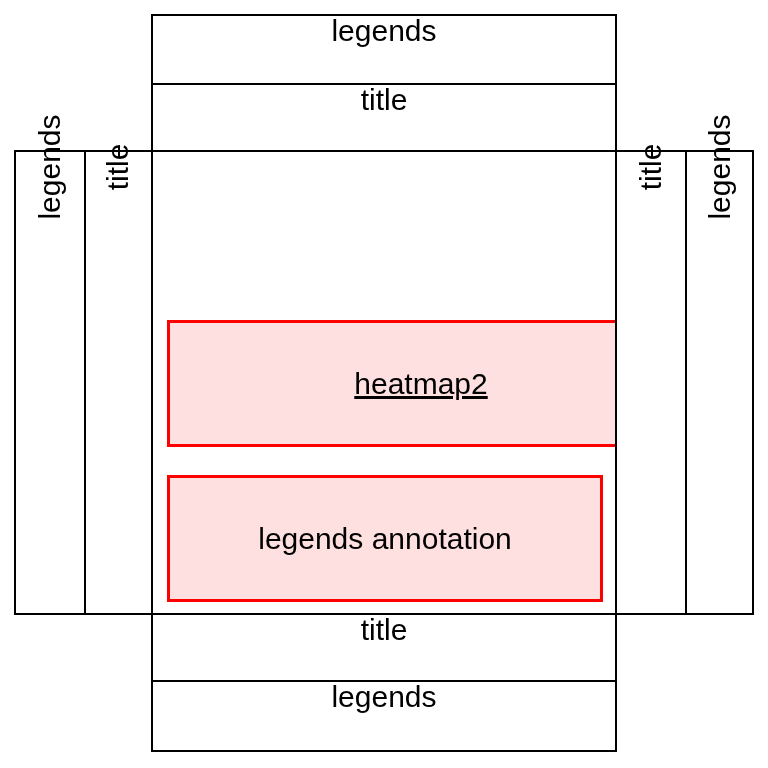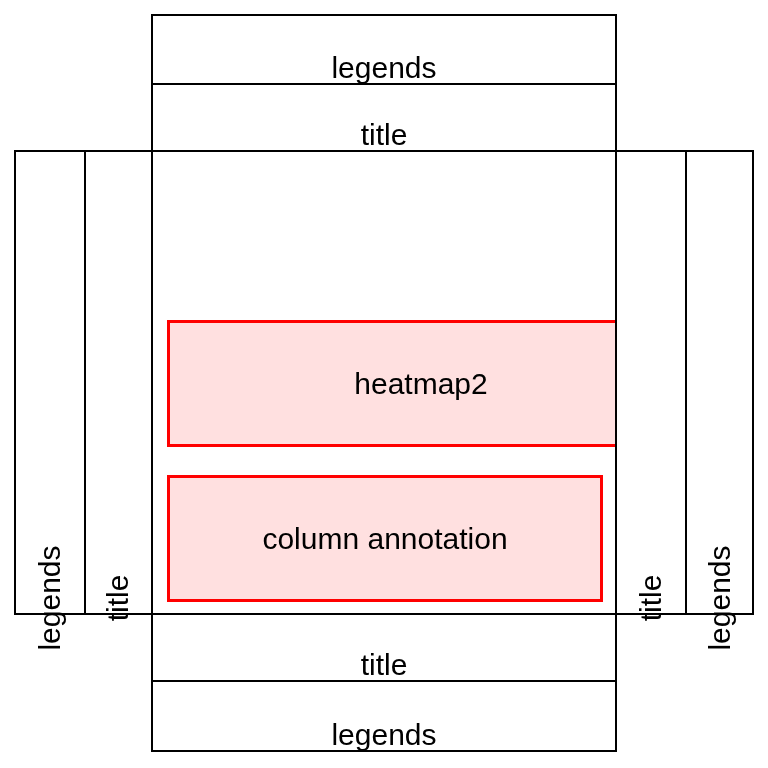--- a/index.html
+++ b/index.html
@@ -14,21 +14,21 @@
     background: var(--background, #ffffff);
     font-family: "Liberation Sans", sans-serif;
     overflow: hidden;
   }
   .box {
     position: absolute;
     box-sizing: border-box;
     border: 2px solid var(--line, #000000);
     background: var(--background, #ffffff);
     display: flex;
-    align-items: flex-end;
+    align-items: flex-start;
     justify-content: center;
     color: var(--text, #000000);
     font-size: 30px;
     line-height: 1;
   }
   .component {
     position: absolute;
     box-sizing: border-box;
     border: 3px solid var(--highlight-border, #ff0000);
     background: var(--highlight-fill, #ffe0e0);
@@ -47,21 +47,21 @@
   .top-legends     { left: 151px; top: 14px;  width: 466px; height: 71px; }
   .top-title       { left: 151px; top: 83px;  width: 466px; height: 69px; }
   .left-legends    { left: 14px;  top: 150px; width: 72px;  height: 465px; }
   .left-title      { left: 84px;  top: 150px; width: 69px;  height: 465px; }
   .central         { left: 151px; top: 150px; width: 466px; height: 465px; }
   .right-title     { left: 615px; top: 150px; width: 72px;  height: 465px; }
   .right-legends   { left: 685px; top: 150px; width: 69px;  height: 465px; }
   .bottom-title    { left: 151px; top: 613px; width: 466px; height: 69px; }
   .bottom-legends  { left: 151px; top: 680px; width: 466px; height: 72px; }
   .heatmap1        { left: 167px; top: 166px; width: 436px; height: 126px; }
-  .heatmap2        { left: 167px; top: 320px; width: 508px; height: 127px; }
+  .heatmap2        { left: 167px; top: 320px; width: 508px; height: 127px; text-decoration: underline; }
   .column-annot    { left: 167px; top: 475px; width: 436px; height: 127px; }
 </style>
 </head>
 <body>
 
 <div class="canvas">
 
   <div class="box top-legends">
     <span>legends</span>
   </div>
@@ -74,21 +74,21 @@
   </div>
   <div class="box left-title">
     <span class="vtext">title</span>
   </div>
 
   <div class="box central"></div>
   <div class="component heatmap2">
     <span>heatmap2</span>
   </div>
   <div class="component column-annot">
-    <span>column annotation</span>
+    <span>legends annotation</span>
   </div>
 
   <div class="box right-title">
     <span class="vtext">title</span>
   </div>
   <div class="box right-legends">
     <span class="vtext">legends</span>
   </div>
 
   <div class="box bottom-title">

